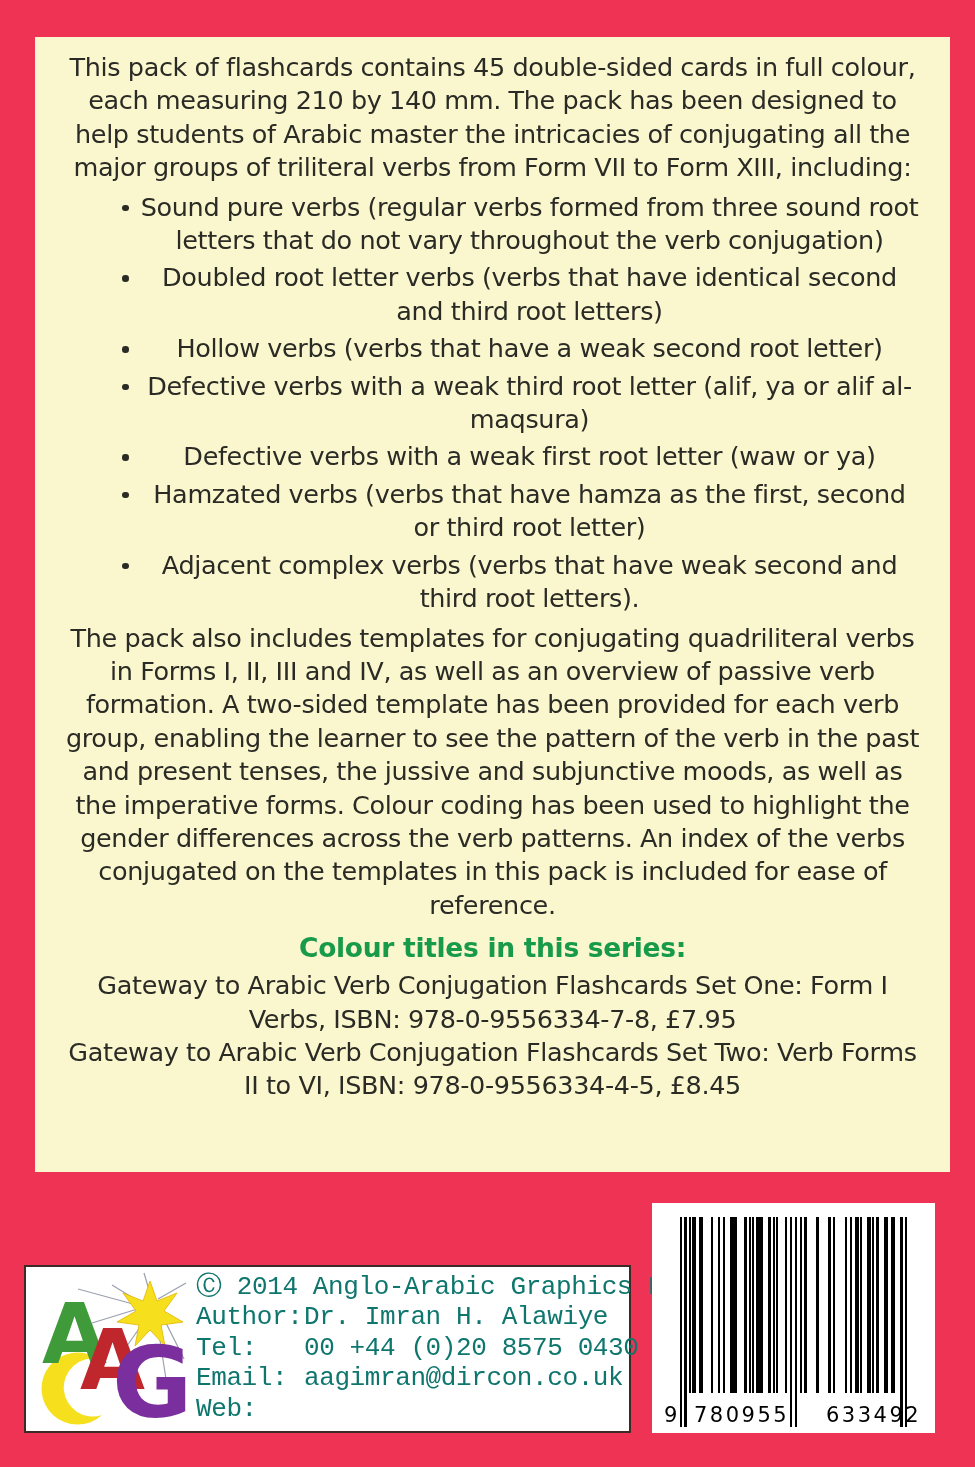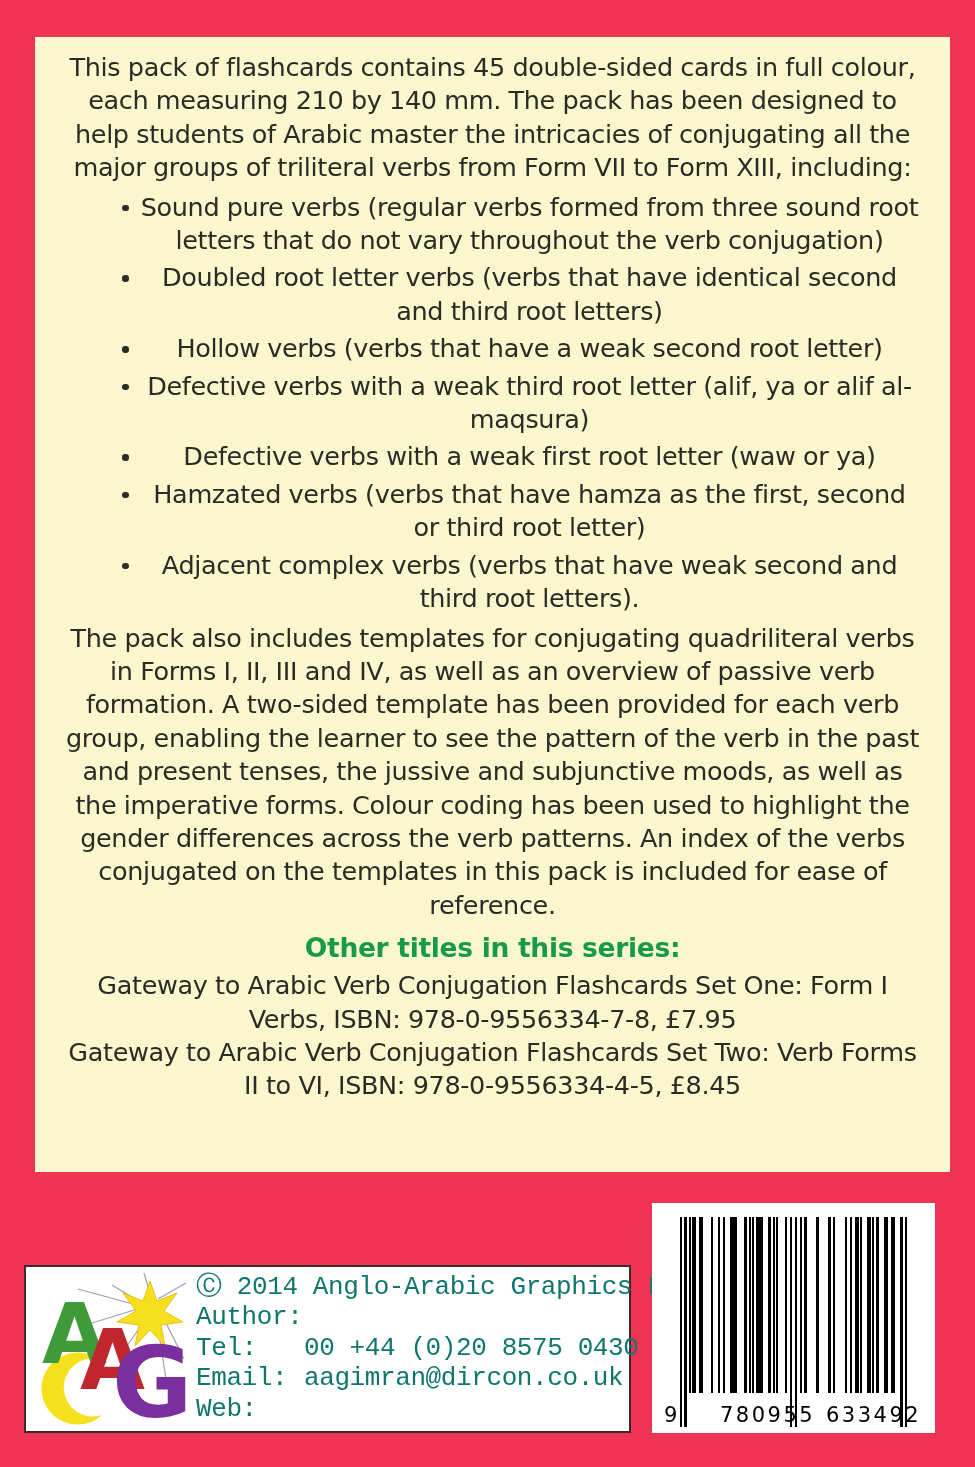--- a/index.html
+++ b/index.html
@@ -171,21 +171,21 @@
     color: #000;
     letter-spacing: 2.5px;
   }
   #digit-lead {
     position: absolute;
     left: 2px;
     bottom: 0px;
   }
   #digit-left {
     position: absolute;
-    left: 58px;
+    left: 32px;
     bottom: 0px;
     text-align: right;
   }
   #digit-right {
     position: absolute;
     left: 164px;
     bottom: 0px;
   }
 </style>
 </head>
@@ -202,21 +202,21 @@
       <li>Doubled root letter verbs (verbs that have identical second and third root letters)</li>
       <li>Hollow verbs (verbs that have a weak second root letter)</li>
       <li>Defective verbs with a weak third root letter (alif, ya or alif al-maqsura)</li>
       <li>Defective verbs with a weak first root letter (waw or ya)</li>
       <li>Hamzated verbs (verbs that have hamza as the first, second or third root letter)</li>
       <li>Adjacent complex verbs (verbs that have weak second and third root letters).</li>
     </ul>
 
     <p class="para body-text">The pack also includes templates for conjugating quadriliteral verbs in Forms I, II, III and IV, as well as an overview of passive verb formation. A two-sided template has been provided for each verb group, enabling the learner to see the pattern of the verb in the past and present tenses, the jussive and subjunctive moods, as well as the imperative forms. Colour coding has been used to highlight the gender differences across the verb patterns. An index of the verbs conjugated on the templates in this pack is included for ease of reference.</p>
 
-    <div id="other-titles-heading">Other titles in this series:</div>
+    <div id="other-titles-heading">Colour titles in this series:</div>
 
     <p class="para series-entry body-text">Gateway to Arabic Verb Conjugation Flashcards Set One: Form I Verbs, ISBN: 978-0-9556334-7-8, £7.95</p>
 
     <p class="para series-entry body-text">Gateway to Arabic Verb Conjugation Flashcards Set Two: Verb Forms II to VI, ISBN: 978-0-9556334-4-5, £8.45</p>
   </div>
 
   <div id="contact-box">
 
     <div id="logo-wrap">
       <svg viewBox="0 0 168 160" width="168" height="160">
@@ -242,20 +242,21 @@
 
         <text x="86" y="150" font-family="&quot;DejaVu Sans&quot;, sans-serif" font-size="98" font-weight="bold" fill="#7b2f9e">G</text>
       </svg>
     </div>
 
     <div id="contact-lines">
       <div class="contact-line copyright-line">Ⓒ 2014 Anglo-Arabic Graphics Ltd, U.K.</div>
 
       <div class="contact-line">
         <span class="c-label">Author:</span>
+        <span>Dr. Imran H. Alawiye</span>
       </div>
 
       <div class="contact-line">
         <span class="c-label">Tel:</span>
         <span>00 +44 (0)20 8575 0430</span>
       </div>
 
       <div class="contact-line">
         <span class="c-label">Email:</span>
         <span>aagimran@dircon.co.uk</span>

